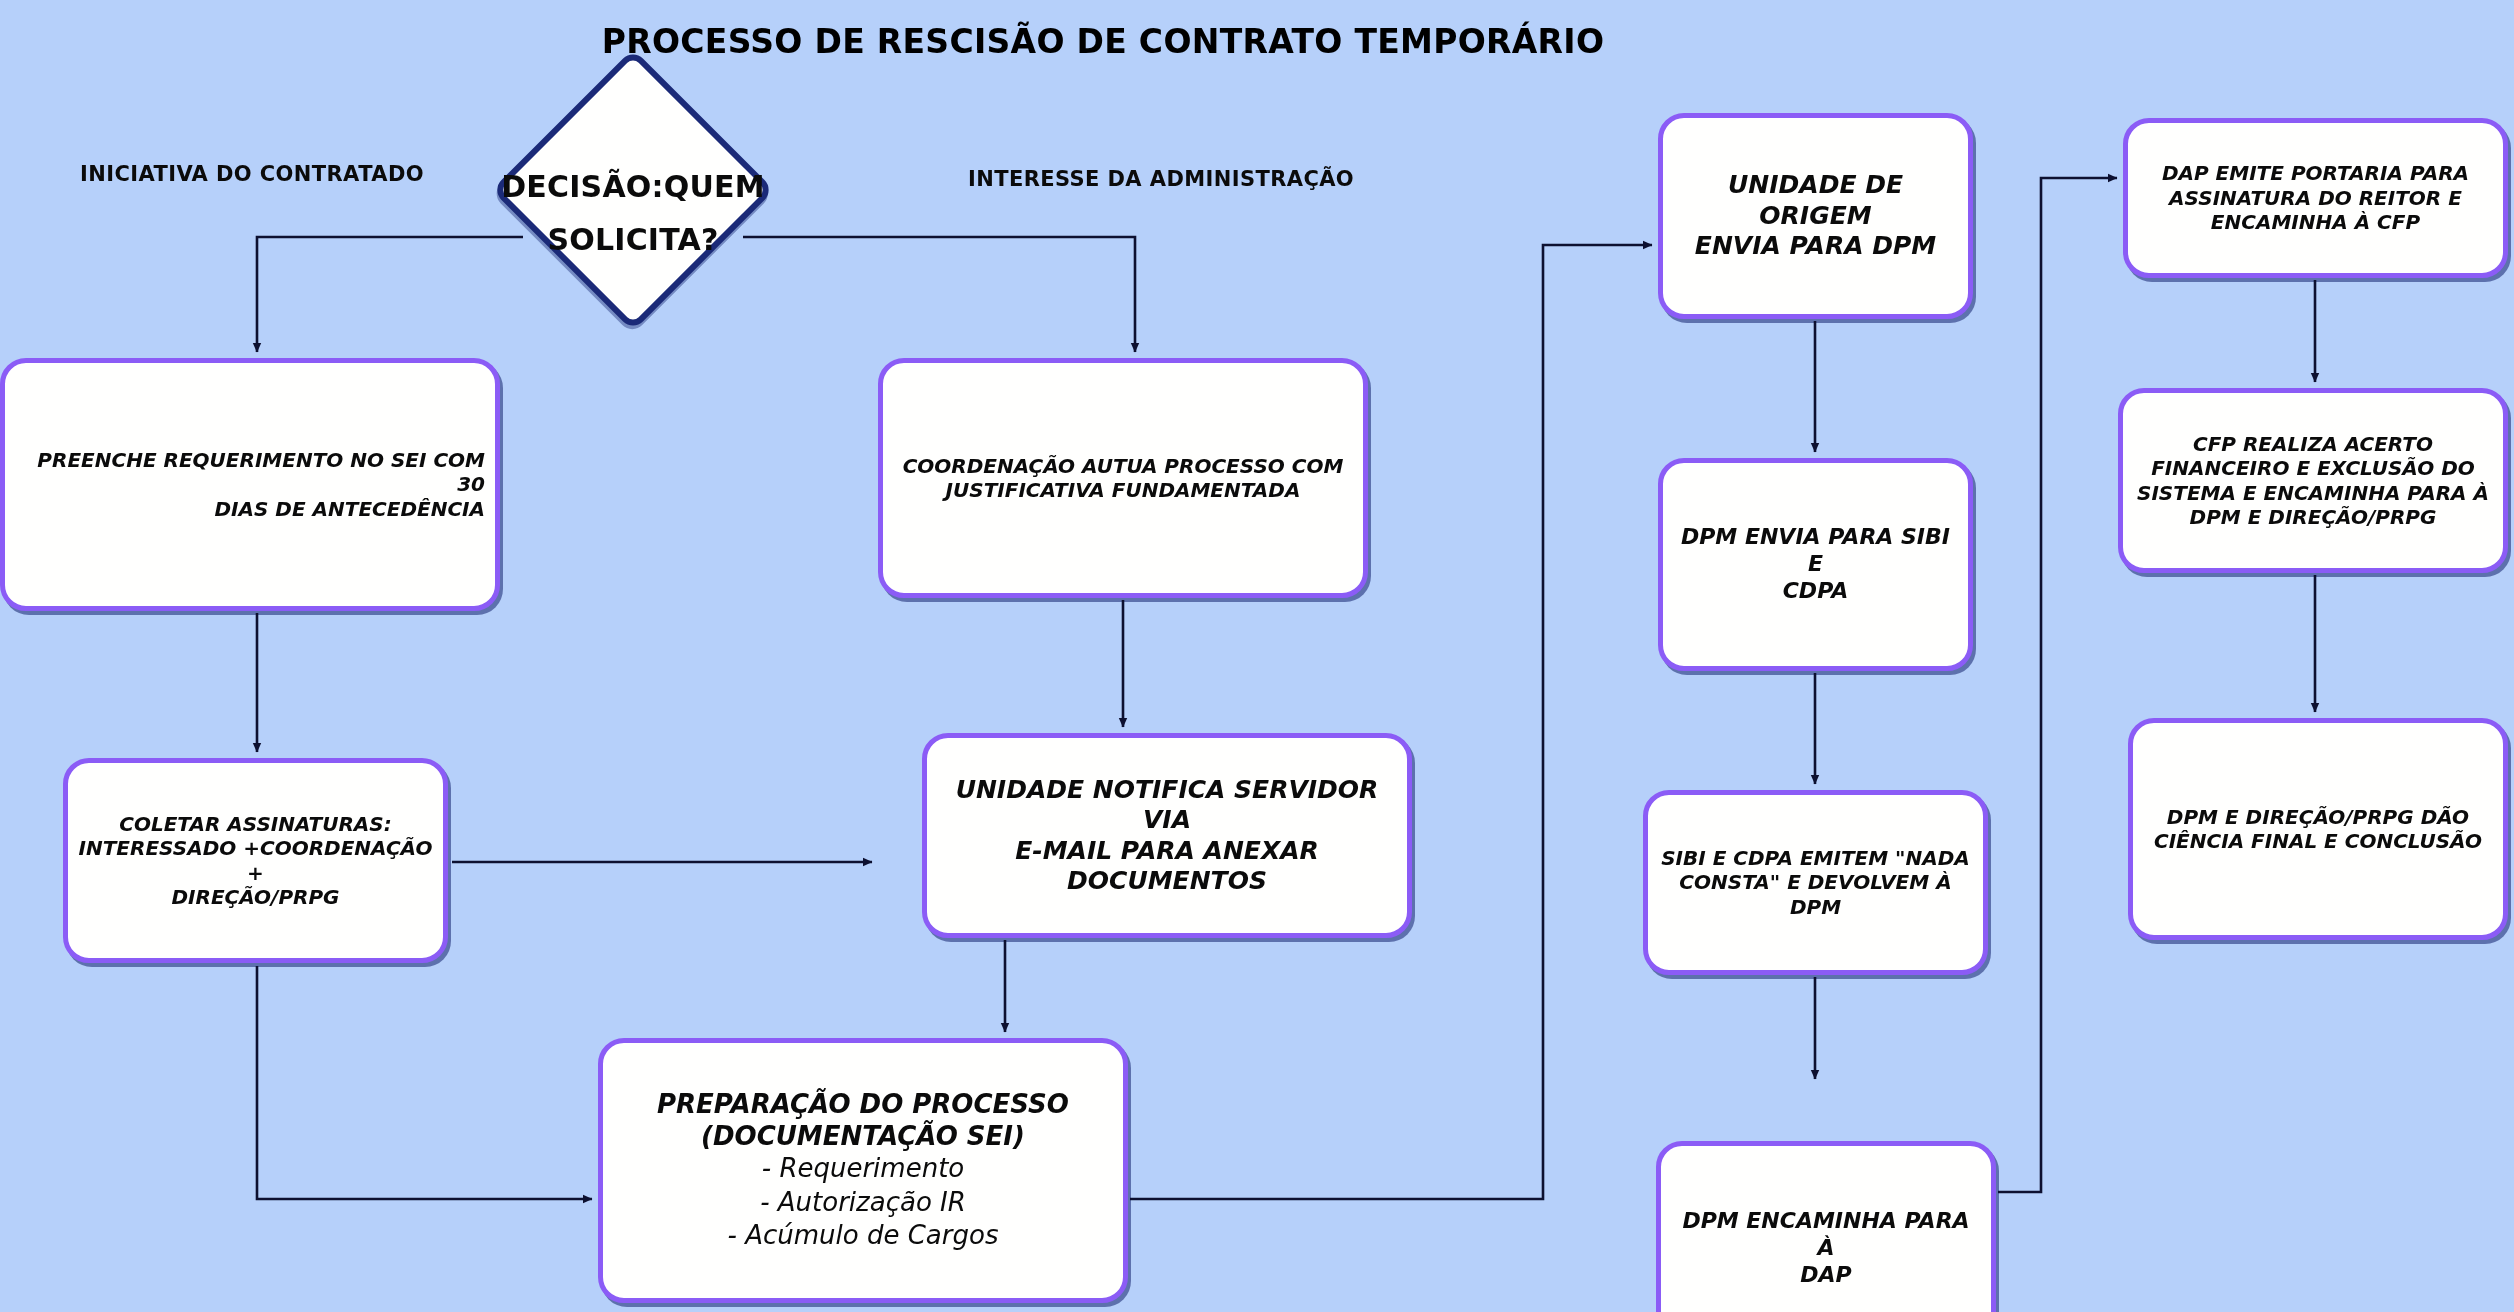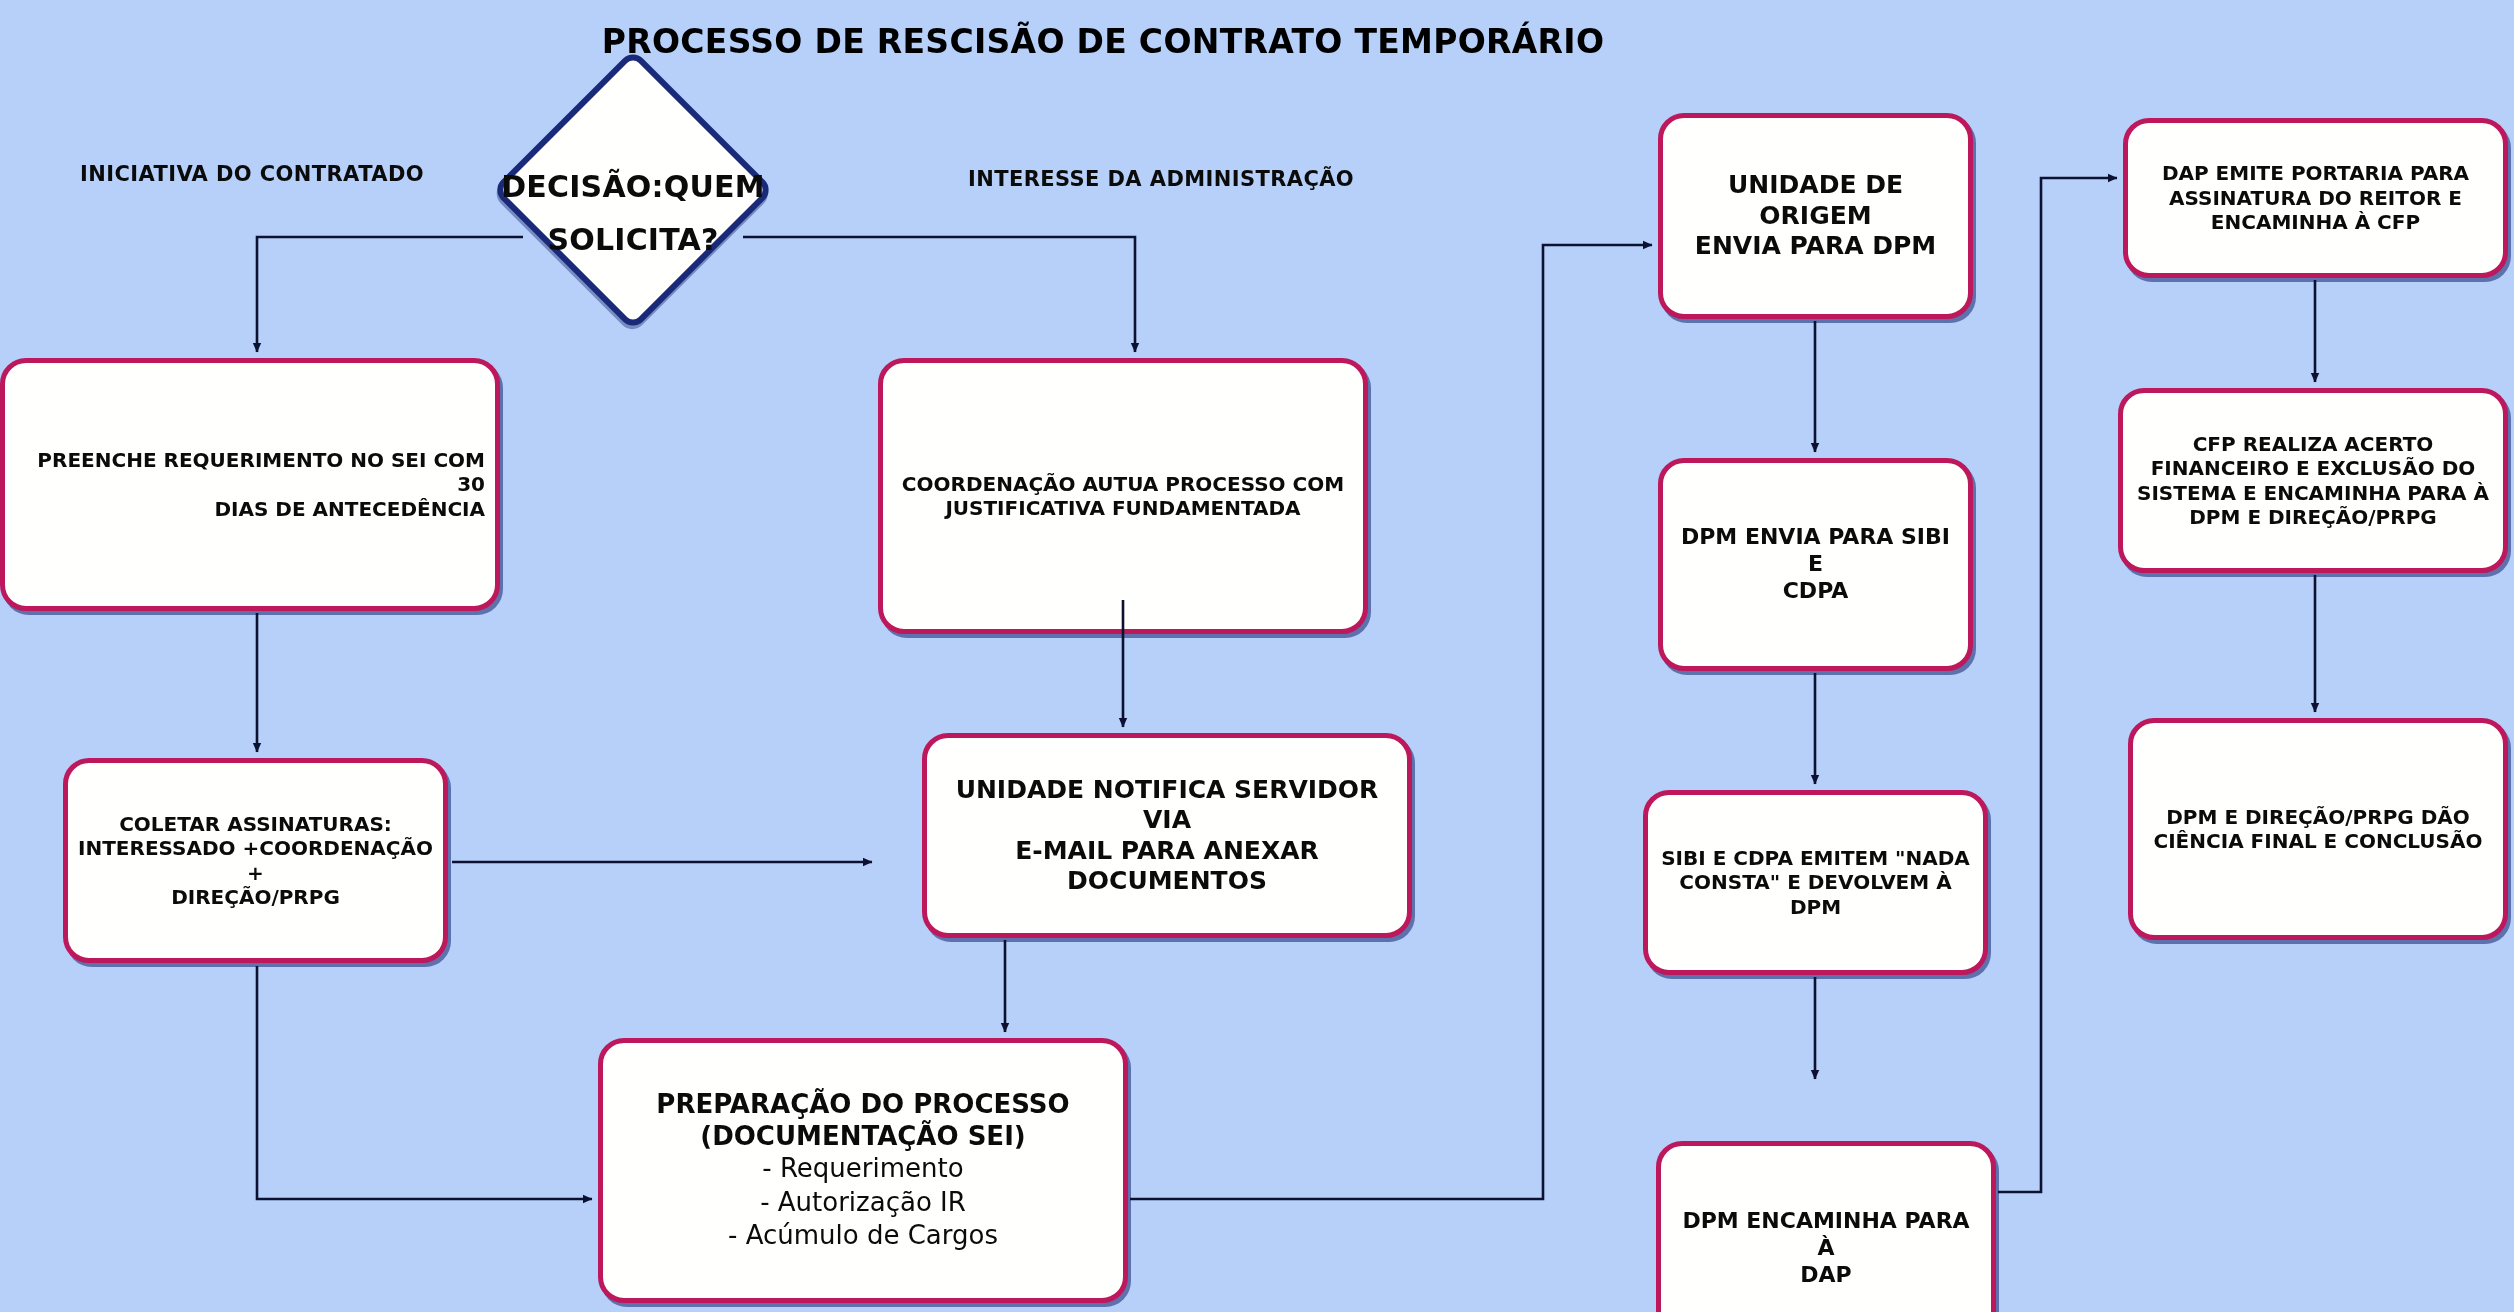--- a/index.html
+++ b/index.html
@@ -24,31 +24,32 @@
     position: absolute;
     left: 0; top: 0;
     width: 2514px;
     height: 1312px;
     pointer-events: none;
   }
   .node {
     position: absolute;
     box-sizing: border-box;
     background: #fffffe;
-    border: 5px solid #be185d;
+    border: 5px solid #8b5cf6;
     border-radius: 26px;
     display: flex;
     align-items: center;
     justify-content: center;
     text-align: center;
     color: #0b0b0b;
     font-weight: bold;
     line-height: 1.22;
     box-shadow: 3px 4px 0 rgba(20,35,110,0.55);
     padding: 6px 10px;
+    font-style: italic;
   }
   .node .txt { width: 100%; white-space: pre-line; }
 
   .diamond {
     position: absolute;
     box-sizing: border-box;
     background: #fffffe;
     border: 6px solid #1b2a78;
     border-radius: 14px;
     transform: rotate(45deg);
@@ -113,21 +114,21 @@
     <span class="txt">PREENCHE REQUERIMENTO NO SEI COM 30
 DIAS DE ANTECEDÊNCIA</span>
   </div>
 
   <div class="node" style="left:63px; top:758px; width:385px; height:205px; font-size:20px;">
     <span class="txt">COLETAR ASSINATURAS:
 INTERESSADO +COORDENAÇÃO +
 DIREÇÃO/PRPG</span>
   </div>
 
-  <div class="node" style="left:878px; top:358px; width:490px; height:276px; font-size:20px;">
+  <div class="node" style="left:878px; top:358px; width:490px; height:240px; font-size:20px;">
     <span class="txt">COORDENAÇÃO AUTUA PROCESSO COM
 JUSTIFICATIVA FUNDAMENTADA</span>
   </div>
 
   <div class="node" style="left:878px; top:733px; width:490px; height:205px; font-size:25px;margin-left:44px;">
     <span class="txt">UNIDADE NOTIFICA SERVIDOR VIA
 E-MAIL PARA ANEXAR DOCUMENTOS</span>
   </div>
 
   <div class="node" style="left:598px; top:1038px; width:530px; height:265px; font-size:26px; flex-direction:column;">

